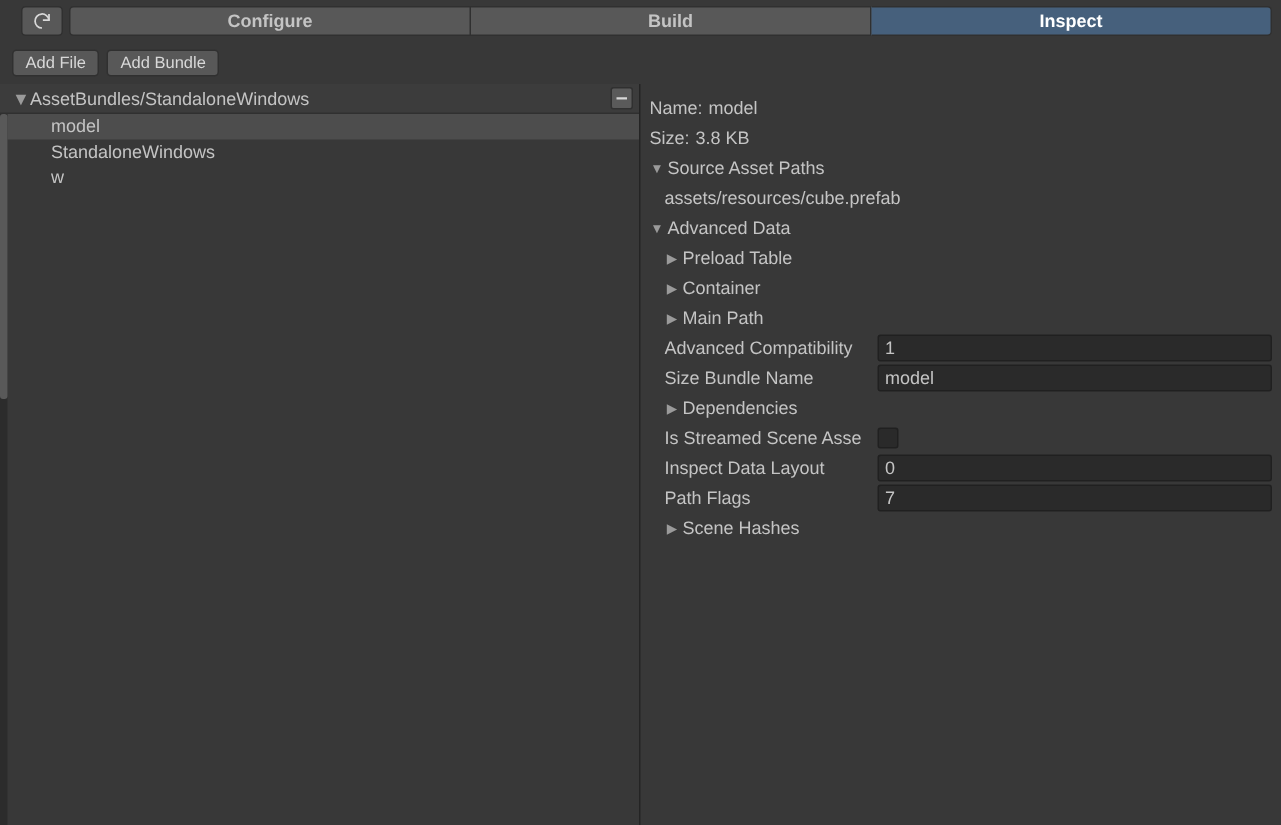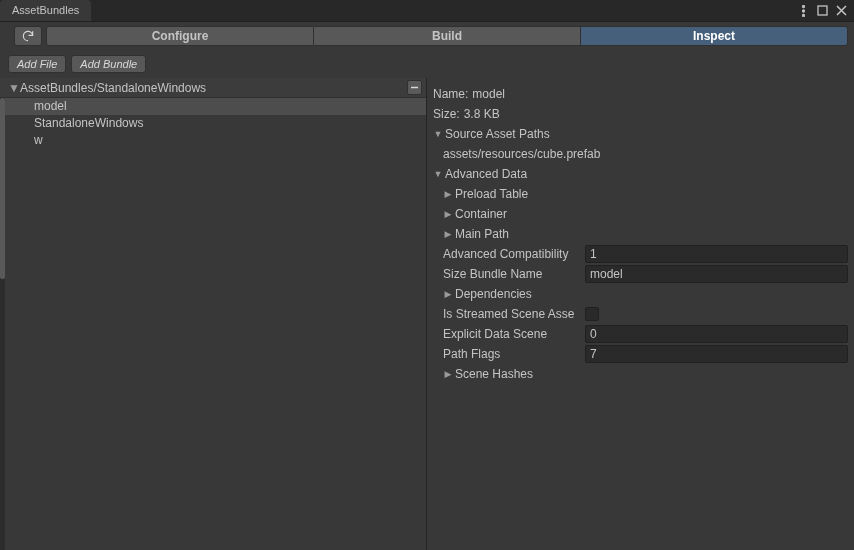--- a/index.html
+++ b/index.html
@@ -71,21 +71,20 @@
   .mode-group .mode-btn:first-child { border-top-left-radius: 3px; border-bottom-left-radius: 3px; }
   .mode-group .mode-btn:last-child  { border-top-right-radius: 3px; border-bottom-right-radius: 3px; }
   .mode-group .mode-btn + .mode-btn { border-left: none; }
   .mode-btn.active { background: #46607c; color: #fff; }
 
   .secondbar {
     display: flex;
     gap: 5px;
     padding: 5px 8px;
     background: #383838;
-    font-style: italic;
   }
   .small-btn {
     height: 18px;
     background: #585858;
     border: 1px solid #303030;
     border-radius: 3px;
     padding: 0 8px;
     display: flex;
     align-items: center;
     justify-content: center;
@@ -181,44 +180,20 @@
     width: 14px; height: 14px;
     background: #2a2a2a;
     border: 1px solid #202020;
     border-radius: 2px;
   }
 </style>
 </head>
 <body>
 <div class="root">
 
-  <div class="tabbar">
-    <div class="tab">
-      <span>AssetBundles</span>
-    </div>
-    <div class="tabbar-right">
-      <span class="win-icon">
-        <svg width="3" height="12" viewBox="0 0 3 12">
-            <circle cx="1.5" cy="1.5" r="1.3" fill="#c4c4c4"></circle>
-            <circle cx="1.5" cy="6" r="1.3" fill="#c4c4c4"></circle>
-            <circle cx="1.5" cy="10.5" r="1.3" fill="#c4c4c4"></circle>
-          </svg>
-      </span>
-      <span class="win-icon">
-        <svg width="11" height="11" viewBox="0 0 11 11" fill="none">
-            <rect x="1" y="1" width="9" height="9" stroke="#c4c4c4" stroke-width="1.3"></rect>
-          </svg>
-      </span>
-      <span class="win-icon">
-        <svg width="11" height="11" viewBox="0 0 11 11">
-            <path d="M1 1 L10 10 M10 1 L1 10" stroke="#c4c4c4" stroke-width="1.5"></path>
-          </svg>
-      </span>
-    </div>
-  </div>
 
   <div class="toolbar">
     <div class="btn-refresh">
       <svg width="14" height="14" viewBox="0 0 24 24" fill="none">
         <path d="M20 11A8 8 0 1 0 12 20" stroke="#d8d8d8" stroke-width="2"></path>
         <path d="M20 4v7h-7" stroke="#d8d8d8" stroke-width="2"></path>
       </svg>
     </div>
     <div class="mode-group">
       <div class="mode-btn">
@@ -312,21 +287,21 @@
         <span class="fold-tri">▶</span>
         <span>Dependencies</span>
       </div>
 
       <div class="kv-line indent-1">
         <span class="kv-lbl-fixed">Is Streamed Scene Asse</span>
         <div class="checkbox"></div>
       </div>
 
       <div class="kv-line indent-1">
-        <span class="kv-lbl-fixed">Explicit Data Scene</span>
+        <span class="kv-lbl-fixed">Inspect Data Layout</span>
         <input class="prop-input" value="0" style="">
       </div>
       <div class="kv-line indent-1">
         <span class="kv-lbl-fixed">Path Flags</span>
         <input class="prop-input" value="7" style="">
       </div>
 
       <div class="foldout indent-1">
         <span class="fold-tri">▶</span>
         <span>Scene Hashes</span>

